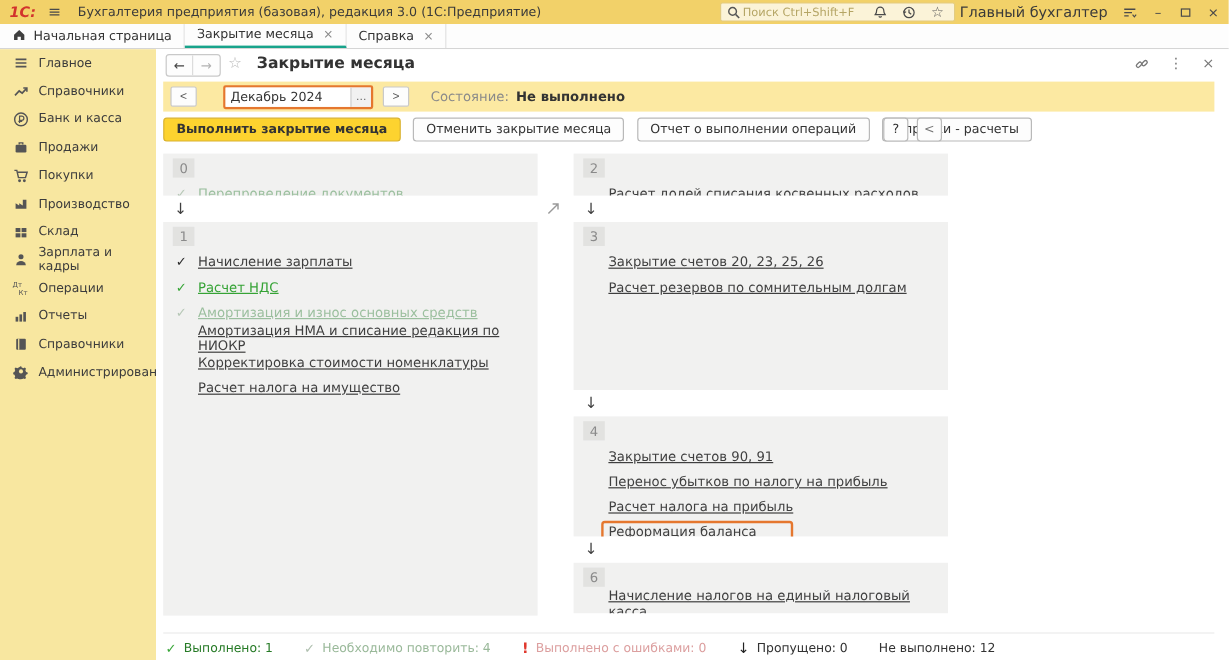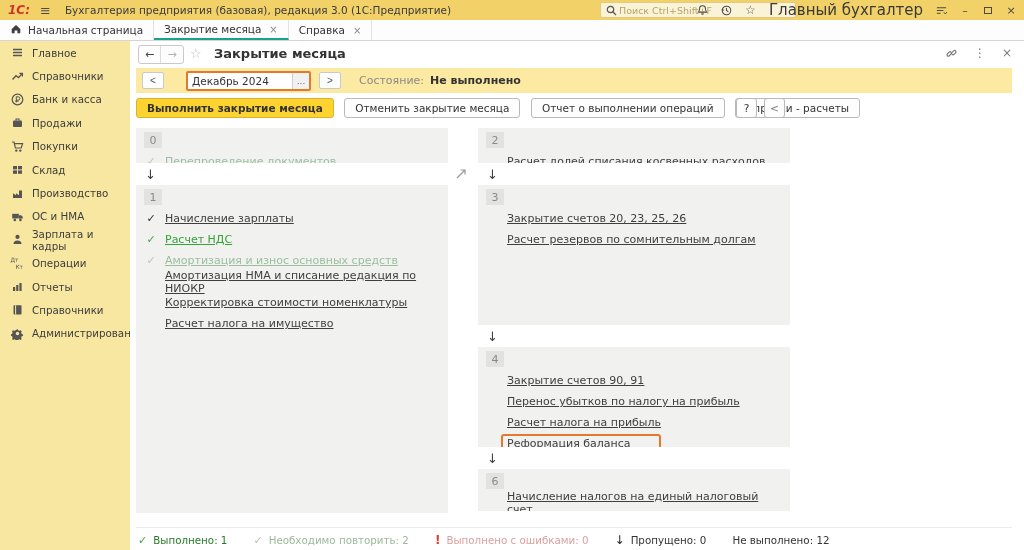--- a/index.html
+++ b/index.html
@@ -15,21 +15,21 @@
   .logo { color:#d2322d; font-weight:bold; font-style:italic; font-size:12px; margin:0 10px 0 8px; }
   .tb-burger { font-size:13px; color:#4a4a4a; margin-right:14px; cursor:pointer; }
   .tb-title { font-size:10.5px; color:#3a3a3a; }
   .tb-search { position:absolute; left:600px; top:2px; width:196px; height:16px;
     background:#fbf3d8; border:1px solid #e3cc80; border-radius:2px; display:flex; align-items:center; padding:0 4px; }
   .tb-search input { border:none; outline:none; background:transparent; width:160px;
     font-size:9.5px; color:#6a6a6a; font-family:inherit; }
   .tb-search input::placeholder { color:#b5a565; }
   .tb-right { position:absolute; right:6px; top:0; height:20px; display:flex; align-items:center; gap:9px; }
   .tb-ic { width:15px; height:15px; display:flex; align-items:center; justify-content:center; cursor:pointer; }
-  .tb-user { font-size:15px; color:#3a3a3a; margin:0 2px; }
+  .tb-user { font-size:12px; color:#3a3a3a; margin:0 2px; }
   .win-btn { width:14px; height:14px; display:flex; align-items:center; justify-content:center;
     font-size:11px; color:#4a4a4a; cursor:pointer; }
   .win-max { width:8px; height:7px; border:1px solid #4a4a4a; display:inline-block; }
   .star-glyph { color:#5a5a5a; font-size:12px; }
   
   .tabbar { position:absolute; left:0; top:20px; width:1024px; height:21px; background:#fdfdfd;
     border-bottom:1px solid #d5d5d5; display:flex; }
   .tab { display:flex; align-items:center; gap:6px; padding:0 10px; border-right:1px solid #e2e2e2;
     font-size:10.5px; color:#333; cursor:pointer; position:relative; background:#fdfdfd; }
   .tab.active { border-bottom:2px solid #18a38b; }
@@ -205,48 +205,37 @@
           <path d="M1,2 h2 l1.4,6 h5.8 L11.6,3.6 H3.6" fill="none" stroke="#555" stroke-width="1.2"></path>
           <circle cx="5.3" cy="10.6" r="1.2" fill="#555"></circle>
           <circle cx="9.3" cy="10.6" r="1.2" fill="#555"></circle>
         </svg>
       </span>
       <span>Покупки</span>
     </div>
     <div class="sb-item">
       <span class="sb-ic">
         <svg width="13" height="13" viewBox="0 0 13 13">
+          <path d="M2,11 V6.3 l3,2 V6.3 l3,2 V3.4 h3 V11 z" fill="#555"></path>
+        </svg>
+      </span>
+      <span>Производство</span>
+    </div>
+    <div class="sb-item">
+      <span class="sb-ic">
+        <svg width="13" height="13" viewBox="0 0 13 13">
           <g fill="#555">
             <rect x="2" y="3" width="4" height="3.4"></rect>
             <rect x="7" y="3" width="4" height="3.4"></rect>
             <rect x="2" y="7.4" width="4" height="3.4"></rect>
             <rect x="7" y="7.4" width="4" height="3.4"></rect>
           </g>
         </svg>
       </span>
       <span>Склад</span>
-    </div>
-    <div class="sb-item">
-      <span class="sb-ic">
-        <svg width="13" height="13" viewBox="0 0 13 13">
-          <path d="M2,11 V6.3 l3,2 V6.3 l3,2 V3.4 h3 V11 z" fill="#555"></path>
-        </svg>
-      </span>
-      <span>Производство</span>
-    </div>
-    <div class="sb-item">
-      <span class="sb-ic">
-        <svg width="13" height="13" viewBox="0 0 13 13">
-          <rect x="1.2" y="3.8" width="6.6" height="4.6" fill="#555"></rect>
-          <path d="M7.8,5.2 h2.4 l1.6,1.9 V8.4 H7.8 z" fill="#555"></path>
-          <circle cx="3.8" cy="9.9" r="1.3" fill="#555"></circle>
-          <circle cx="9.4" cy="9.9" r="1.3" fill="#555"></circle>
-        </svg>
-      </span>
-      <span>ОС и НМА</span>
     </div>
     <div class="sb-item">
       <span class="sb-ic">
         <svg width="13" height="13" viewBox="0 0 13 13">
           <circle cx="6.5" cy="3.9" r="2.1" fill="#555"></circle>
           <path d="M2.5,11 a4,3.5 0 0 1 8,0 z" fill="#555"></path>
         </svg>
       </span>
       <span>Зарплата и кадры</span>
     </div>
@@ -406,39 +395,39 @@
         <div class="row">
           <span class="chk"></span>
           <span class="hl-box"><span class="op-link">Реформация баланса</span></span>
         </div>
       </div>
       <div class="arrow-row">↓</div>
       <div class="block" style="height: 42px;">
         <div class="badge">6</div>
         <div class="row">
           <span class="chk"></span>
-          <span class="op-link">Начисление налогов на единый налоговый счет</span>
+          <span class="op-link">Начисление налогов на единый налоговый касса</span>
         </div>
       </div>
     </div>
   <span class="splitter">
     <svg width="14" height="14" viewBox="0 0 14 14">
         <path d="M3,11 L11,3 M6.5,3 H11 V7.5" fill="none" stroke="#9a9a9a" stroke-width="1.2"></path>
       </svg>
   </span>
 
   <div class="footer-sep"></div>
   <div class="footer" id="footer">
       <div class="f-item f-green">
         <span class="fi-check-green">✓</span>
         <span>Выполнено: 1</span>
       </div>
       <div class="f-item f-pale-green">
         <span class="fi-check-gray">✓</span>
-        <span>Необходимо повторить: 2</span>
+        <span>Необходимо повторить: 4</span>
       </div>
       <div class="f-item f-pale-red">
         <span class="fi-excl">!</span>
         <span>Выполнено с ошибками: 0</span>
       </div>
       <div class="f-item f-dark">
         <span class="fi-down">↓</span>
         <span>Пропущено: 0</span>
       </div>
       <div class="f-item f-dark">

